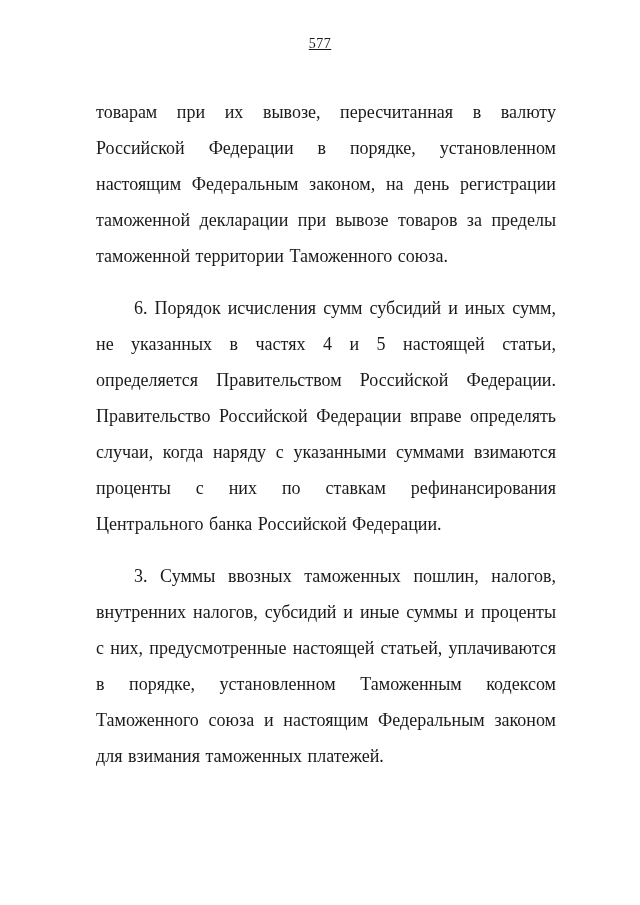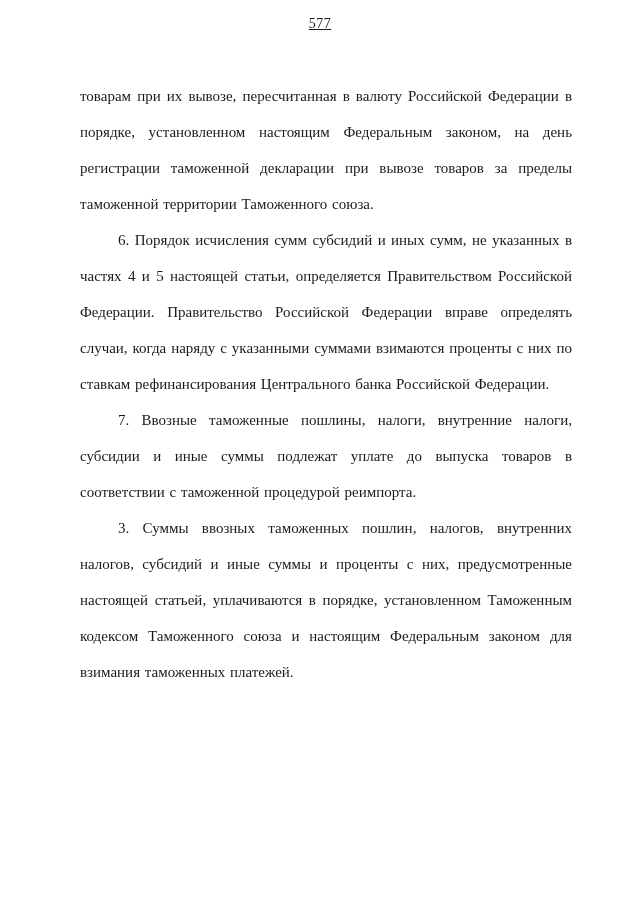--- a/index.html
+++ b/index.html
@@ -12,51 +12,50 @@
     width: 640px;
     height: 905px;
     background: #ffffff;
     font-family: "Liberation Serif", "DejaVu Serif", serif;
     color: #1a1a1a;
     overflow: hidden;
     box-sizing: border-box;
   }
   .page-number {
     position: absolute;
-    top: 16px;
+    top: 36px;
     left: 0;
     width: 100%;
     text-align: center;
     font-size: 14px;
     letter-spacing: 0.5px;
     text-decoration: underline;
   }
   .body-text {
     position: absolute;
     top: 78px;
     left: 80px;
     width: 492px;
   }
   .body-text p {
-    margin: 0;
-    font-size: 15px;
+    margin: 16px;
+    font-size: 18px;
     line-height: 36px;
     text-align: justify;
     text-indent: 38px;
     word-spacing: 1px;
   }
   .body-text p.no-indent {
     text-indent: 0;
   }
 </style>
 </head>
 <body>
 
 <div class="page">
   <div class="page-number">577</div>
 
   <div class="body-text">
     <p class="no-indent">товарам при их вывозе, пересчитанная в валюту Российской Федерации в порядке, установленном настоящим Федеральным законом, на день регистрации таможенной декларации при вывозе товаров за пределы таможенной территории Таможенного союза.</p>
     <p>6. Порядок исчисления сумм субсидий и иных сумм, не указанных в частях 4 и 5 настоящей статьи, определяется Правительством Российской Федерации. Правительство Российской Федерации вправе определять случаи, когда наряду с указанными суммами взимаются проценты с них по ставкам рефинансирования Центрального банка Российской Федерации.</p>
-    <p>7. Ввозные таможенные пошлины, налоги, внутренние налоги, субсидии и иные суммы подлежат уплате до выпуска товаров в соответствии с таможенной процедурой реимпорта.</p>
     <p>3. Суммы ввозных таможенных пошлин, налогов, внутренних налогов, субсидий и иные суммы и проценты с них, предусмотренные настоящей статьей, уплачиваются в порядке, установленном Таможенным кодексом Таможенного союза и настоящим Федеральным законом для взимания таможенных платежей.</p>
   </div>
 </div>
 
 </body></html>

